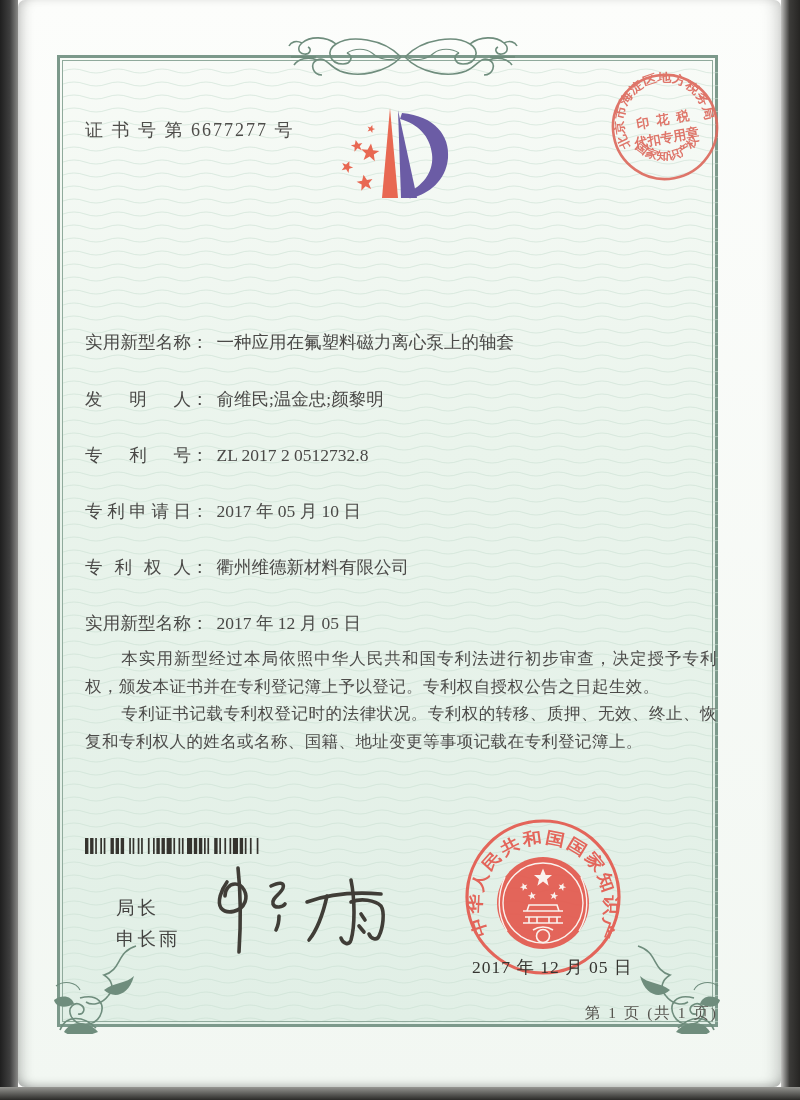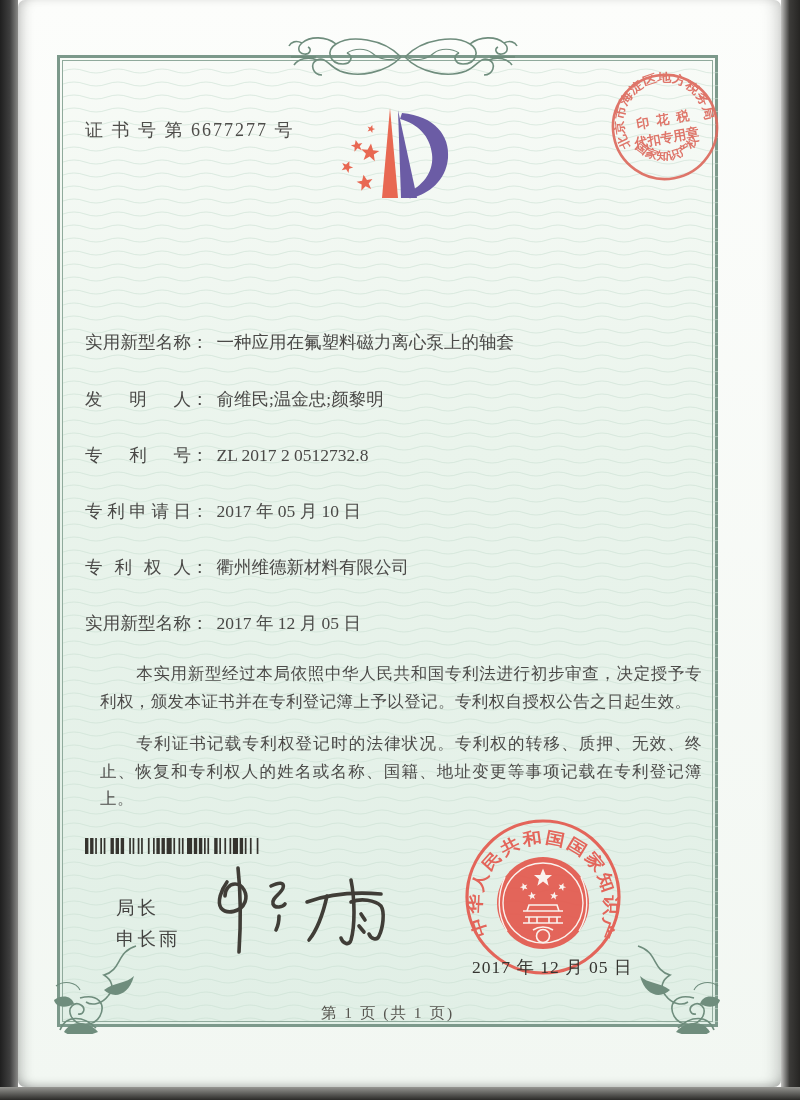--- a/index.html
+++ b/index.html
@@ -27,27 +27,27 @@
   .content{position:absolute;color:#4a4947;}
   .certno{left:67px;top:118px;font-size:18px;letter-spacing:2px;color:#4e4d4a;}
   .logo-box{left:314px;top:100px;}
   .title{left:39px;top:228px;width:661px;text-align:center;
     font-size:41px;font-weight:bold;letter-spacing:10px;color:#3d3c3a;}
   .frow{left:67px;width:640px;font-size:17.5px;white-space:nowrap;}
   .flabel{display:inline-block;width:106px;text-align:justify;text-align-last:justify;vertical-align:bottom;}
   .fvalue{margin-left:8px;}
   .paras{left:67px;top:645px;width:632px;font-size:16.5px;line-height:27.6px;
     text-align:justify;color:#4c4b49;letter-spacing:.4px;}
-  .paras p{margin:15px;text-indent:2.2em;}
+  .paras p{margin:0;text-indent:2.2em;}
   .barcode-box{left:67px;top:838px;}
   .signer{left:72px;font-size:18.5px;color:#434240;letter-spacing:3px;margin-left:26px;}
   .sig-box{left:177px;top:856px;}
   .seal-box{left:435px;top:807px;opacity:.9;}
   .seal-date{left:454px;top:955px;font-size:17.5px;color:#353430;letter-spacing:1px;z-index:3;}
-  .footer{left:39px;top:1003px;width:661px;text-align:center;font-size:15.5px;color:#56554f;letter-spacing:2px;}
+  .footer{left:39px;top:1003px;width:661px;text-align:right;font-size:15.5px;color:#56554f;letter-spacing:2px;}
   .stamp-box{left:584px;top:64px;opacity:.92;}
   svg{display:block;}
 </style>
 </head>
 <body>
 
 <svg width="0" height="0" aria-hidden="true">
   <defs>
     <polygon id="star" points="0,-10 2.9,-3.1 9.5,-3.1 4.2,1.2 5.9,8.1 0,3.8 -5.9,8.1 -4.2,1.2 -9.5,-3.1 -2.9,-3.1"></polygon>
   </defs>

